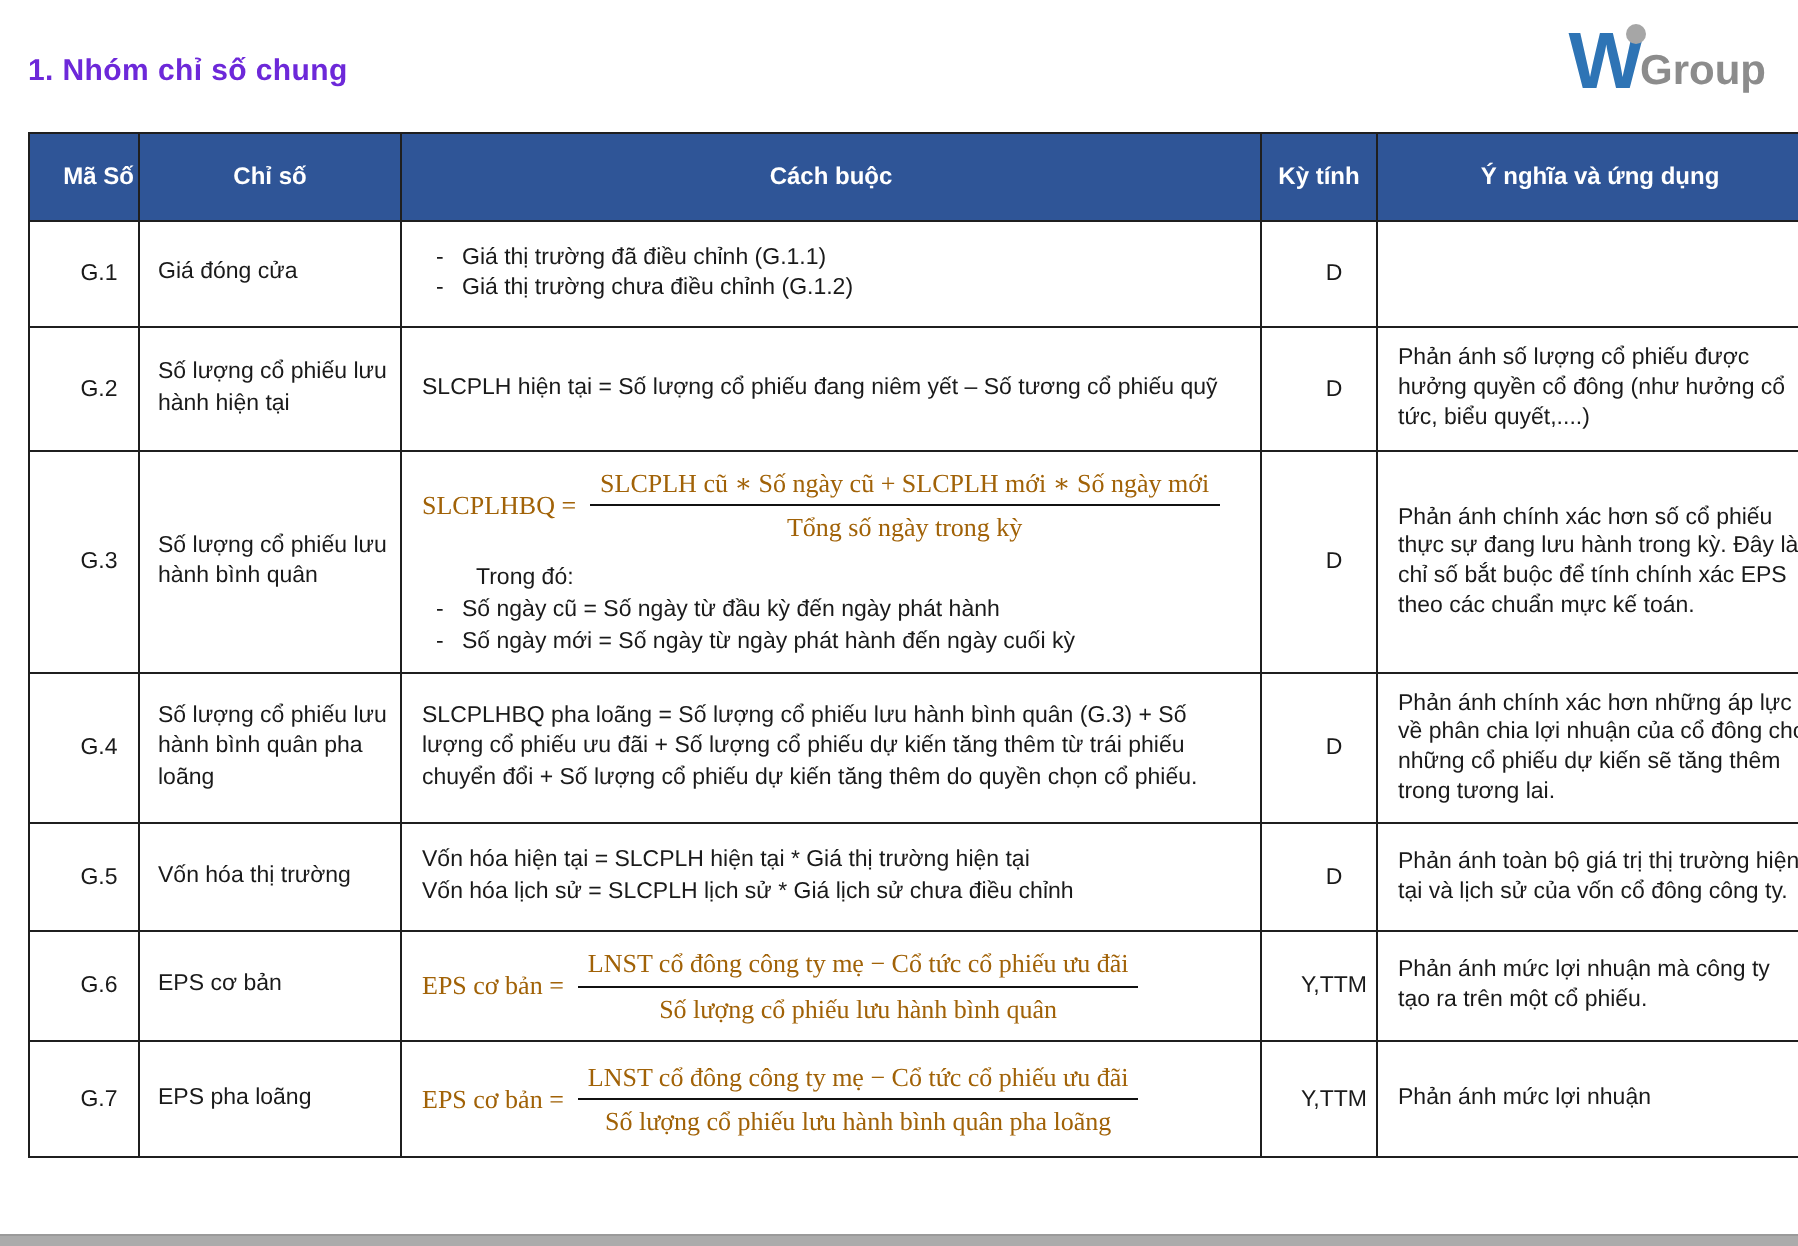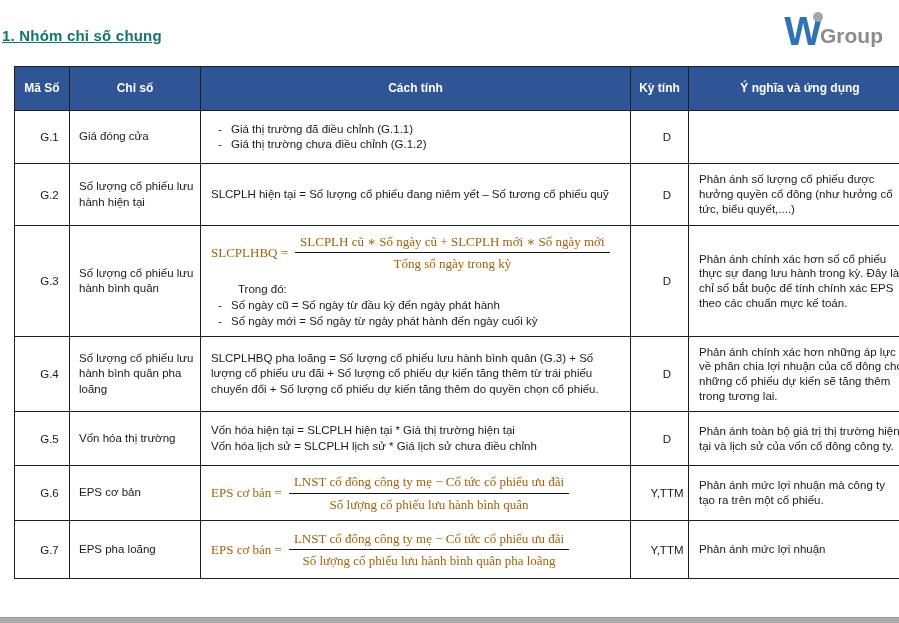--- a/index.html
+++ b/index.html
@@ -1,39 +1,39 @@
 <!DOCTYPE html>
 <html><head>
 <meta charset="utf-8">
 <style>
   html,body{margin:0;padding:0;}
   body{
     width:899px;height:623px;position:relative;background:#ffffff;overflow:hidden;
     font-family:"Liberation Sans","DejaVu Sans",sans-serif;color:#1a1a1a;
   }
   .page-title{
-    position:absolute;left:2px;top:27px;
-    font-size:15px;font-weight:bold;color:#0f766e;letter-spacing:.2px;text-decoration:underline;
+    position:absolute;left:14px;top:27px;
+    font-size:15px;font-weight:bold;color:#6d28d9;letter-spacing:.2px;
   }
   
   .logo{position:absolute;top:12px;right:16px;display:flex;align-items:flex-end;}
   .logo-w{font-size:40px;line-height:.78;font-weight:bold;color:#2E74B5;}
   .logo-dot{width:10px;height:10px;border-radius:50%;background:#A6A6A6;margin-left:-9px;margin-bottom:25px;flex:0 0 auto;}
   .logo-group{font-size:21px;font-weight:bold;color:#8C8C8C;line-height:1;margin-left:-3px;margin-bottom:1px;}
   
   .tbl-wrap{position:absolute;left:14px;top:66px;}
   table{border-collapse:collapse;table-layout:fixed;width:872px;}
   th,td{border:1px solid #1f1f1f;padding-left:16px;}
   th{
     background:#2F5597;color:#ffffff;font-size:12px;font-weight:bold;
     text-align:center;padding:3px 2px;line-height:1.25;
   }
   .hrow{height:44px;}
   td{font-size:11.5px;vertical-align:middle;background:#ffffff;}
-  .w0{width:50px;} .w1{width:126px;} .w2{width:425px;} .w3{width:53px;} .w4{width:218px;}
+  .w0{width:50px;text-align:right;} .w1{width:126px;} .w2{width:425px;} .w3{width:53px;} .w4{width:218px;}
   .r1{height:53px;} .r2{height:62px;} .r3{height:111px;} .r4{height:75px;}
   .r5{height:54px;} .r6{height:55px;} .r7{height:58px;}
   .c-code{text-align:center;}
   .c-name{padding:4px 6px 4px 9px;line-height:1.32;}
   .c-calc{padding:4px 10px;line-height:1.32;}
   .c-calc.top{vertical-align:top;padding-top:7px;}
   .c-period{text-align:center;}
   .c-meaning{padding:5px 8px 5px 10px;line-height:1.28;}
   .bullet{display:flex;align-items:flex-end;}
   .bullet::before{content:"-";flex:0 0 auto;width:13px;padding-left:7px;}
@@ -59,21 +59,21 @@
   <span class="logo-dot"></span>
   <span class="logo-group">Group</span>
 </div>
 
 <div class="tbl-wrap">
   <table>
     <tbody>
         <tr class="hrow">
       <th class="w0">Mã Số</th>
       <th class="w1">Chỉ số</th>
-      <th class="w2">Cách tính</th>
+      <th class="w2">Cách buộc</th>
       <th class="w3">Kỳ tính</th>
       <th class="w4">Ý nghĩa và ứng dụng</th>
     </tr>
 
     <tr class="r1">
       <td class="c-code">G.1</td>
       <td class="c-name">Giá đóng cửa</td>
       <td class="c-calc">
         <div class="bullet">
               <span>Giá thị trường đã điều chỉnh (G.1.1)</span>

